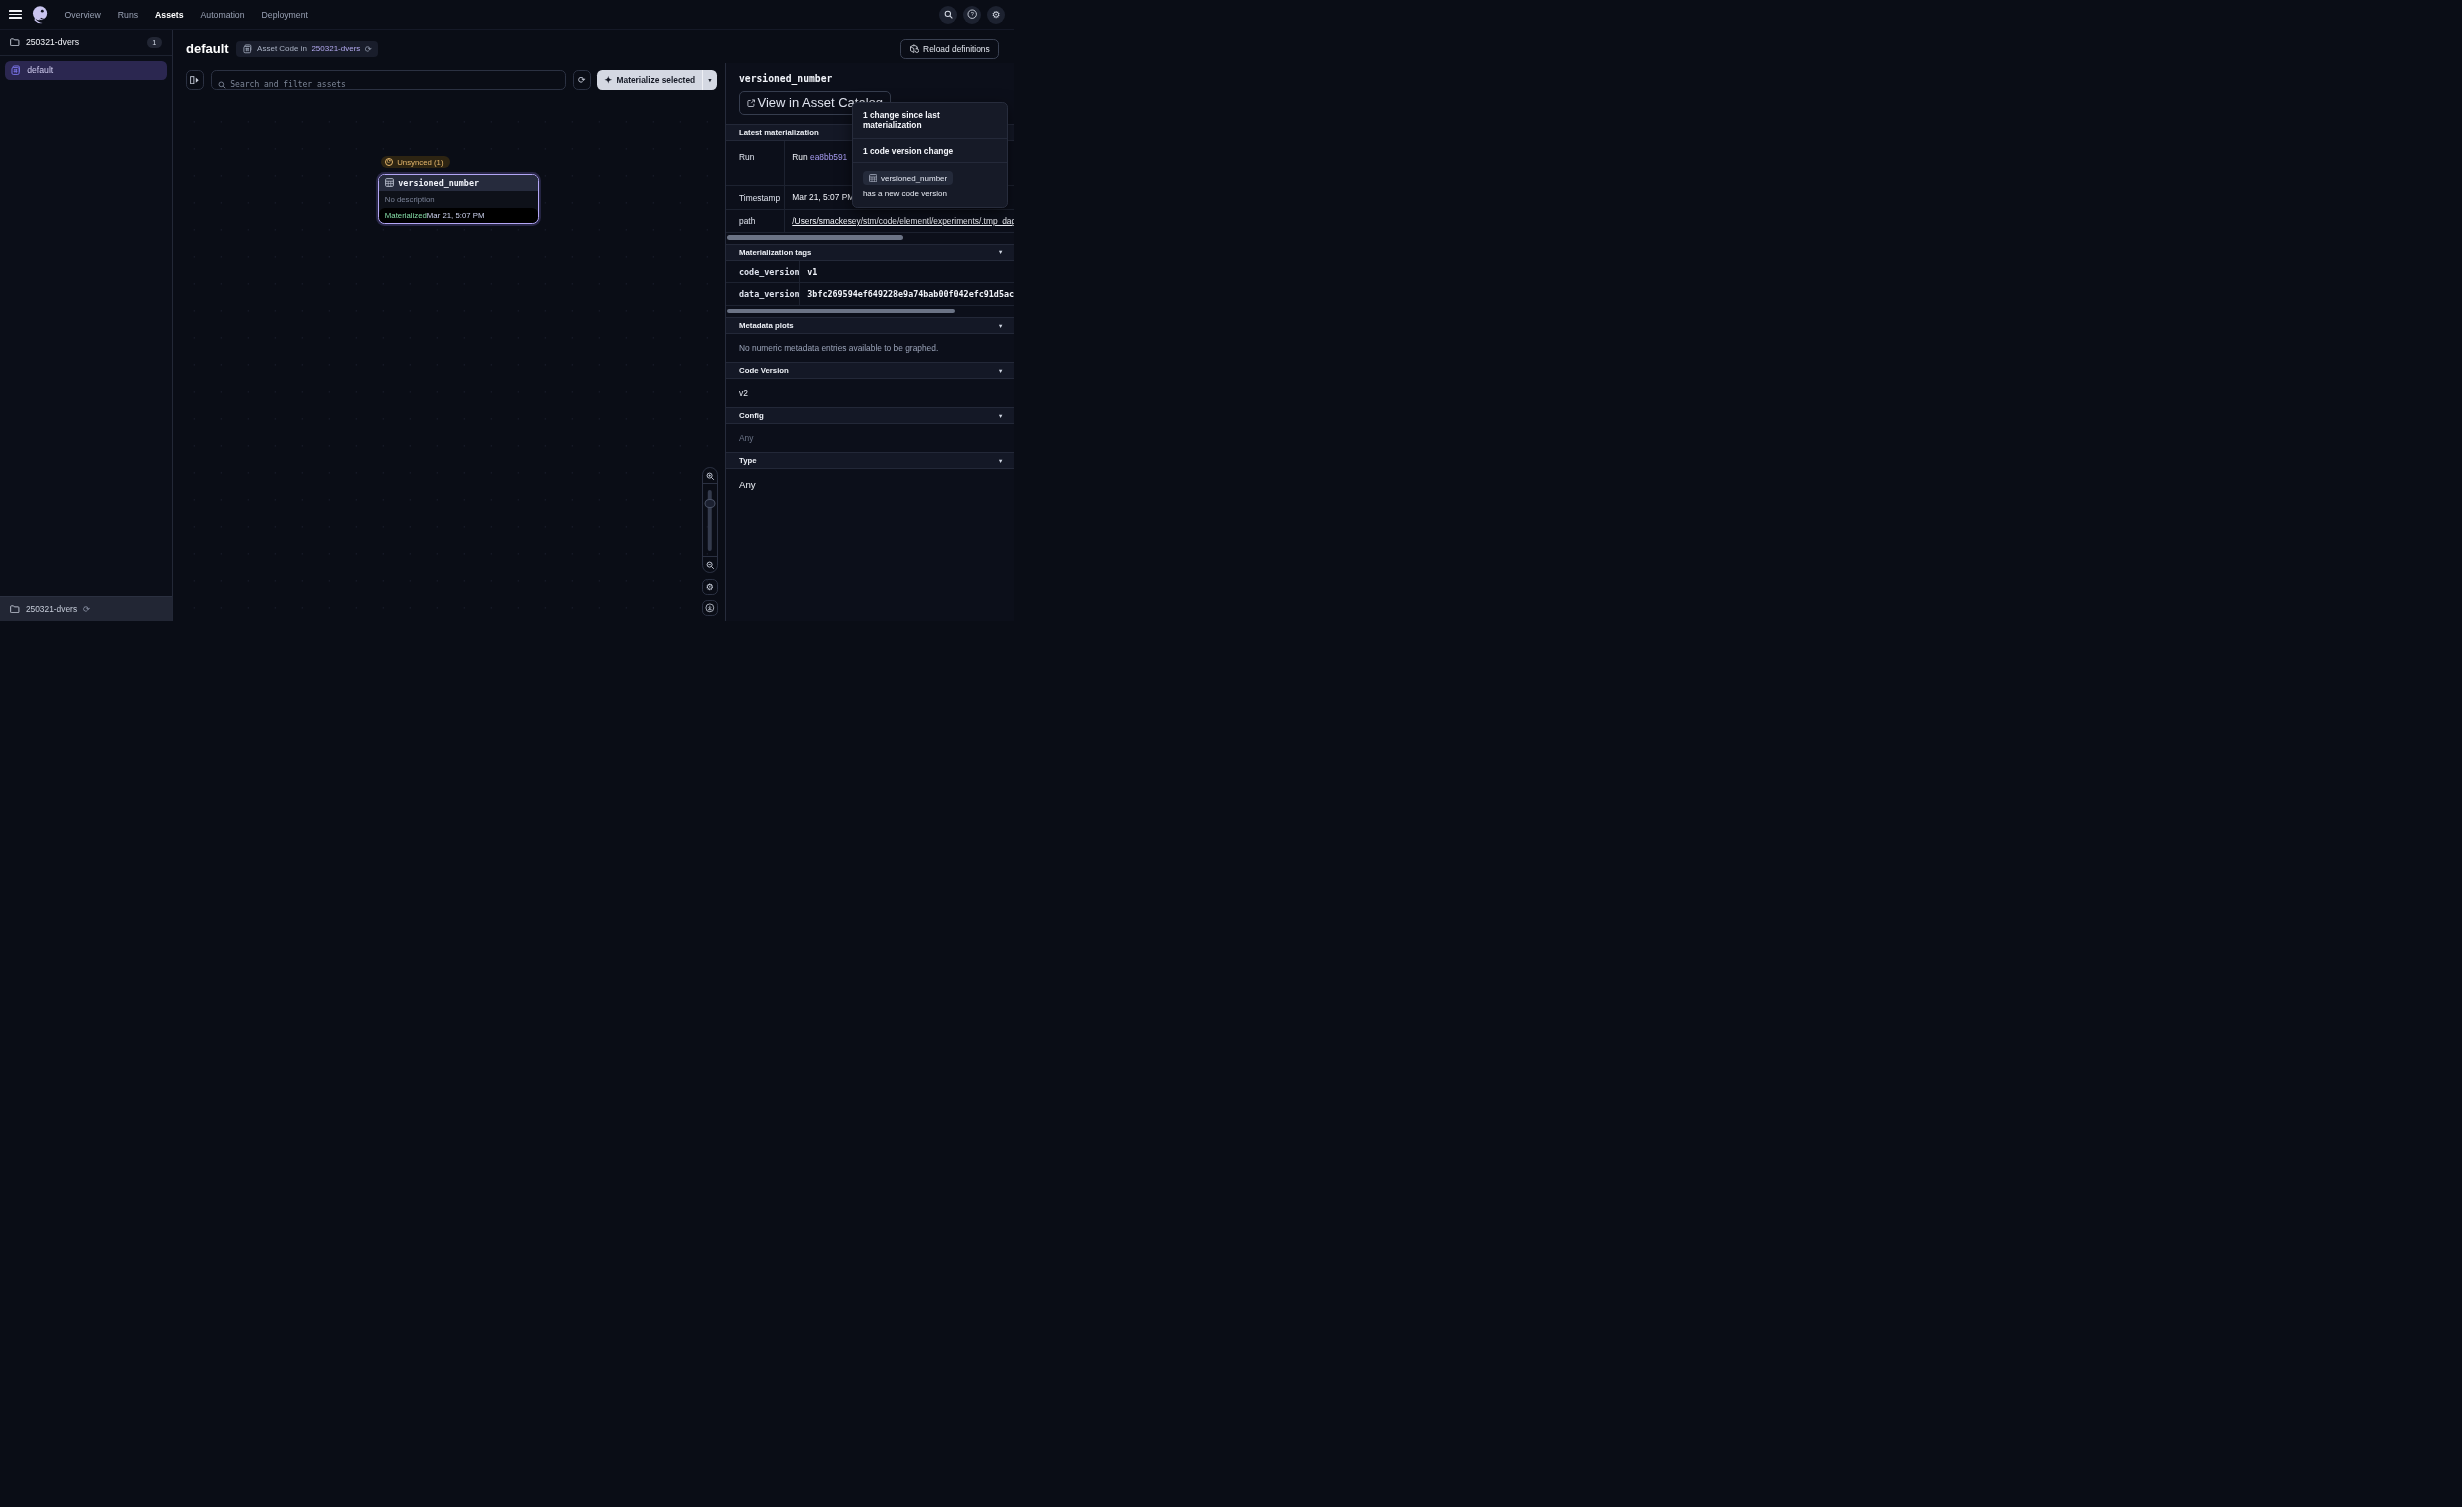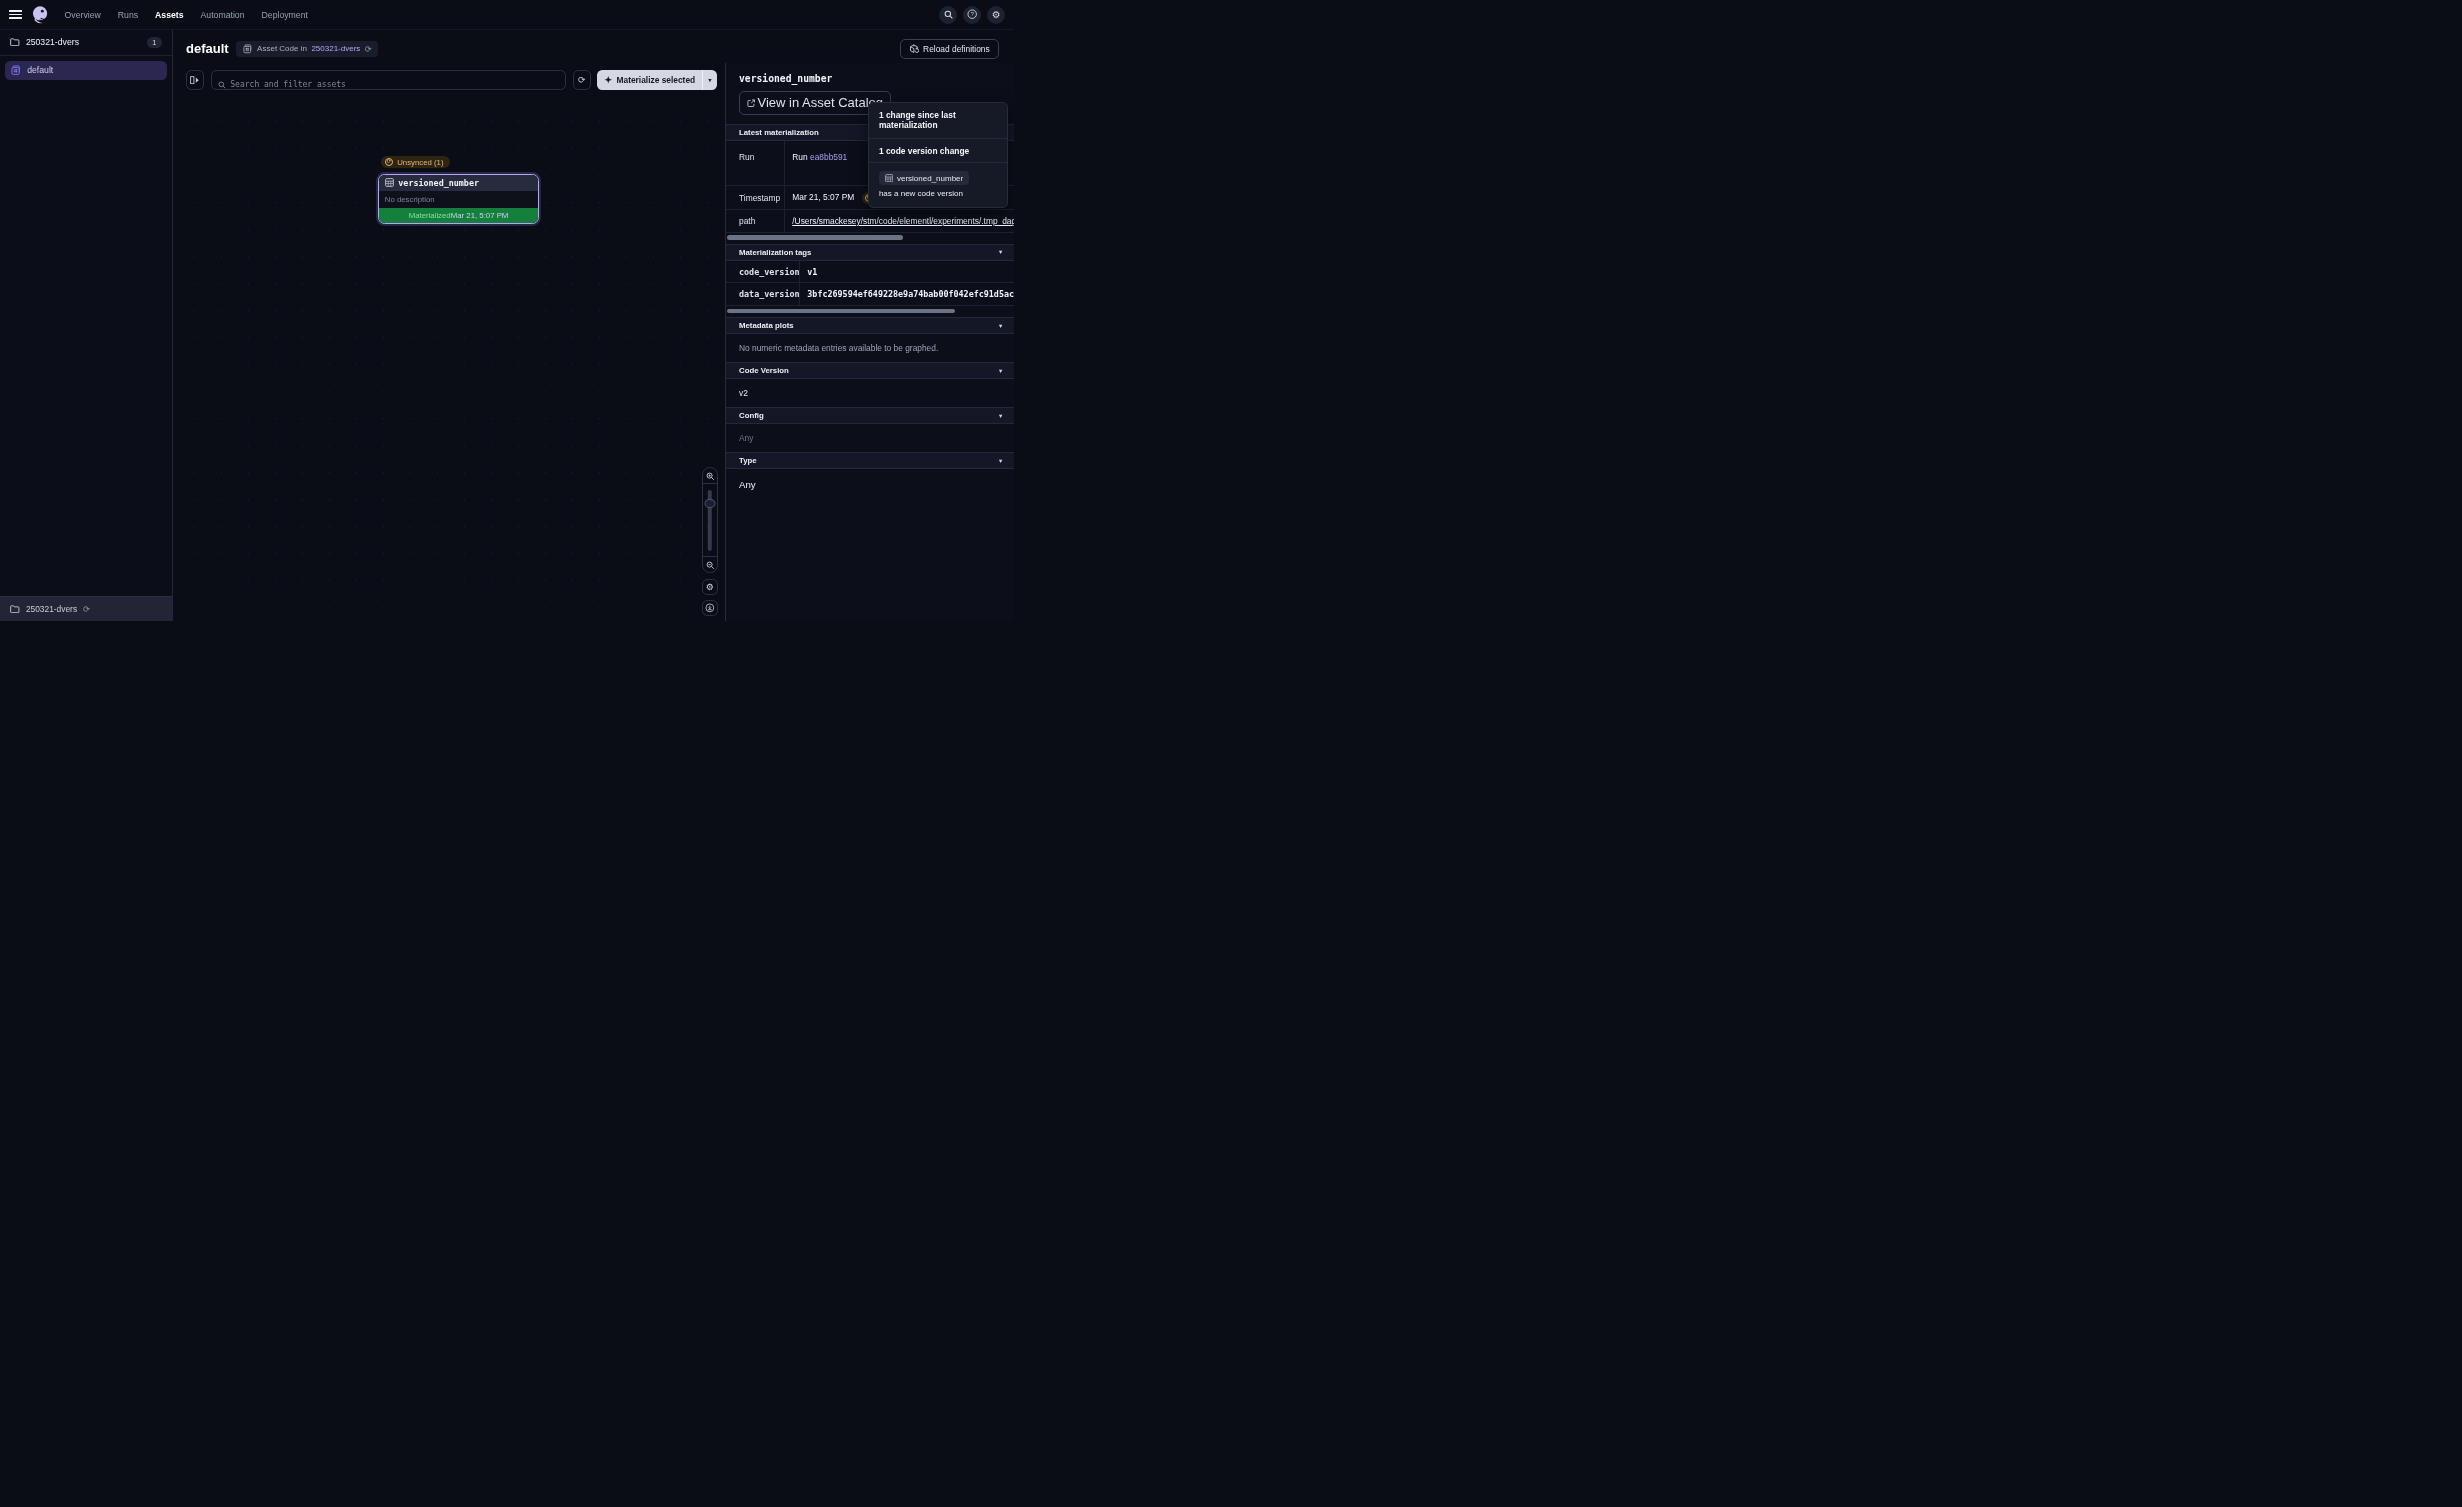--- a/index.html
+++ b/index.html
@@ -75,22 +75,22 @@
   
   .unsynced-badge { position:absolute; left:208px; top:58px; display:flex; align-items:center; gap:3.9px;
     background:#2d2412; border-radius:7.1px; padding:1.9px 6.5px 1.9px 3.9px; font-size:7.8px; color:#e5b76d; z-index:5; }
   .sync-ic { width:8.4px; height:8.4px; border:0.9px solid #e5b76d; border-radius:50%; display:flex; align-items:center;
     justify-content:center; font-size:5.5px; line-height:1; }
   .asset-node { position:absolute; left:205px; top:76px; width:161px; border:1.3px solid #b3a6f5; border-radius:6.5px;
     box-shadow:0 0 0 1.9px rgba(130,115,215,0.25); overflow:hidden; cursor:pointer; z-index:4; background:#0e1119; }
   .node-header { background:#262b3d; display:flex; align-items:center; gap:4.5px; padding:3.2px 5.8px;
     font-size:8.4px; font-weight:bold; color:#f1f3fa; }
   .node-desc { padding:3.9px 5.8px; font-size:7.8px; color:#7a8296; background:#0e1119; }
-  .node-footer { background:#15803d; display:flex; align-items:center; justify-content:center;
-    padding:3.2px 5.8px; font-size:7.8px; }
+  .node-footer { background:#000000; display:flex; align-items:center; justify-content:flex-start;
+    padding:3.2px 5.8px; font-size:7.8px;border-radius:6px; }
   .node-status { color:#86dfa8; }
   .node-time { color:#ccd2ee; }
 
   
   .zoom-stack { position:absolute; right:7.1px; bottom:5.2px; display:flex; flex-direction:column; align-items:center; gap:5.2px; z-index:6; }
   .zoom-pill { width:16px; border:0.6px solid #2b3142; border-radius:7.8px; display:flex; flex-direction:column; align-items:center; }
   .zoom-btn { height:16px; width:100%; display:flex; align-items:center; justify-content:center; color:#cfd5e1; cursor:pointer; }
   .zoom-btn.zin { border-bottom:0.6px solid #2b3142; }
   .zoom-btn.zout { border-top:0.6px solid #2b3142; }
   .zoom-slider { height:72px; width:100%; position:relative; }
@@ -127,21 +127,21 @@
   .hscroll { height:4.5px; margin:2.6px 0 3.9px 1.3px; border-radius:2.6px; background:#6b7385; }
   .hscroll.s1 { width:176px; }
   .hscroll.s2 { width:228px; }
 
   .sec-body { padding:9px 13px; font-size:8.4px; }
   .sec-body.muted { color:#9aa3b8; }
   .sec-body.dim { color:#6d7689; }
   .sec-body.big { font-size:9.7px; color:#eef1f7; padding:10.4px 13px 14.2px; }
 
   
-  .popover { position:absolute; top:39px; right:6.5px; width:140px; background:#161a27; border:0.6px solid #272c3c;
+  .popover { position:absolute; top:39px; right:6.5px; width:156px; background:#161a27; border:0.6px solid #272c3c;
     border-radius:5.2px; box-shadow:0 5.2px 15.5px rgba(0,0,0,0.55); z-index:50; }
   .pop-title { padding:7.8px 10.4px; font-size:8.4px; font-weight:bold; color:#f4f6fb; border-bottom:0.6px solid #242939; }
   .pop-sub { padding:6.5px 10.4px; font-size:8.4px; font-weight:bold; color:#f4f6fb; border-bottom:0.6px solid #242939; }
   .pop-row { padding:7.8px 10.4px 9px; font-size:8px; color:#e8ebf3; display:flex; align-items:center; flex-wrap:wrap; gap:3.9px; }
   .pop-chip { display:inline-flex; align-items:center; gap:3.9px; background:#242a3a; border-radius:3.9px; padding:2.6px 5.8px;
     color:#e4e8f2; }
 
   svg { display:block; }
 </style>
 </head>

